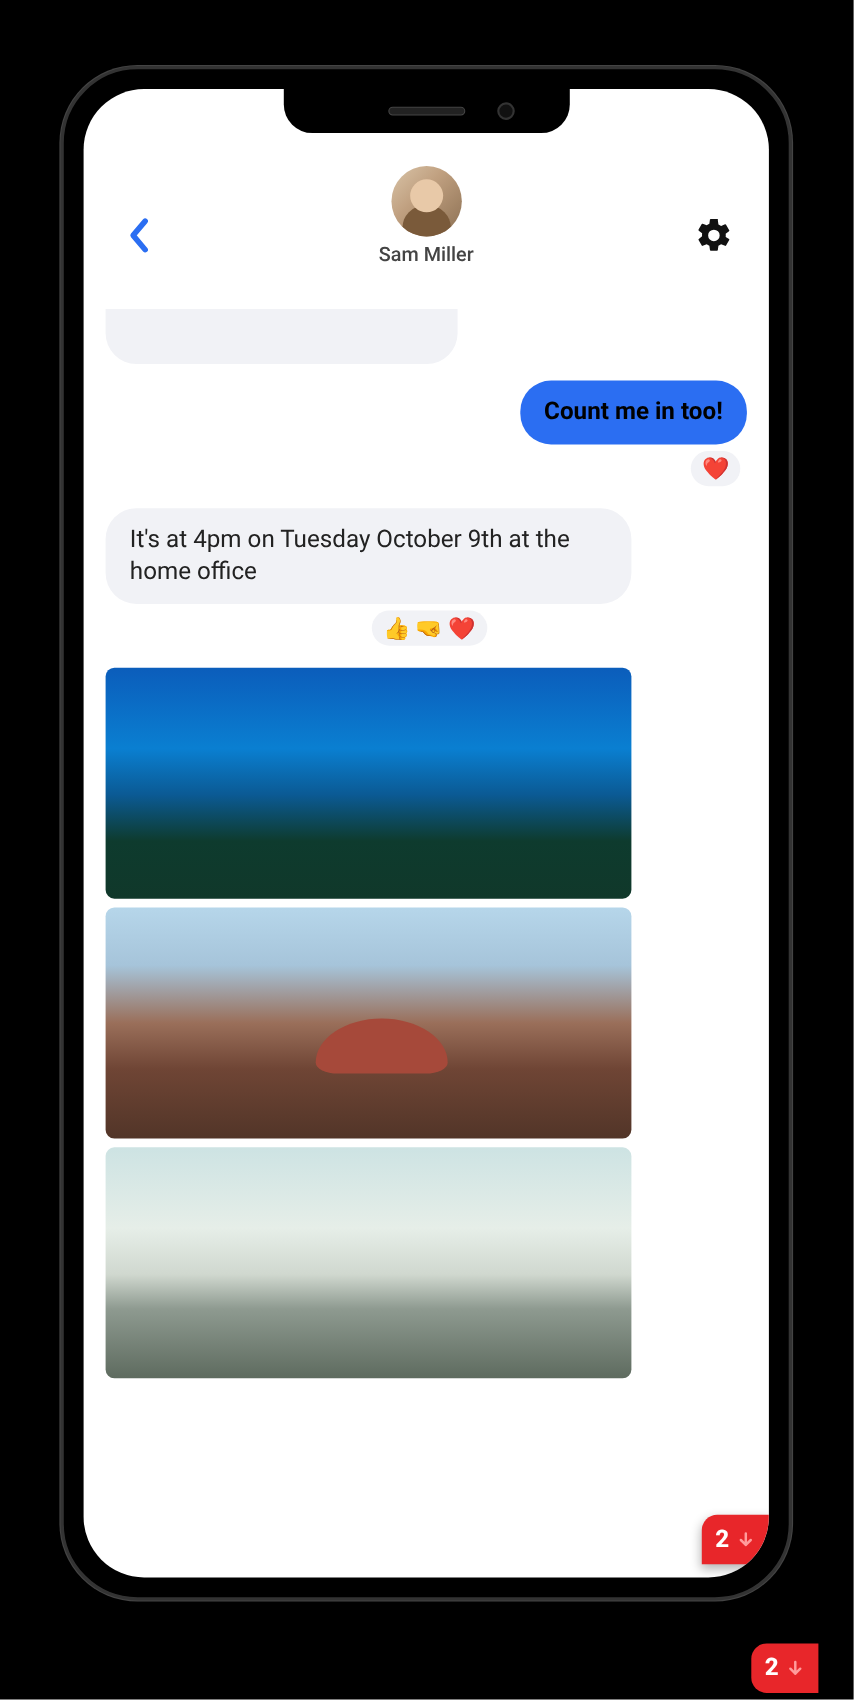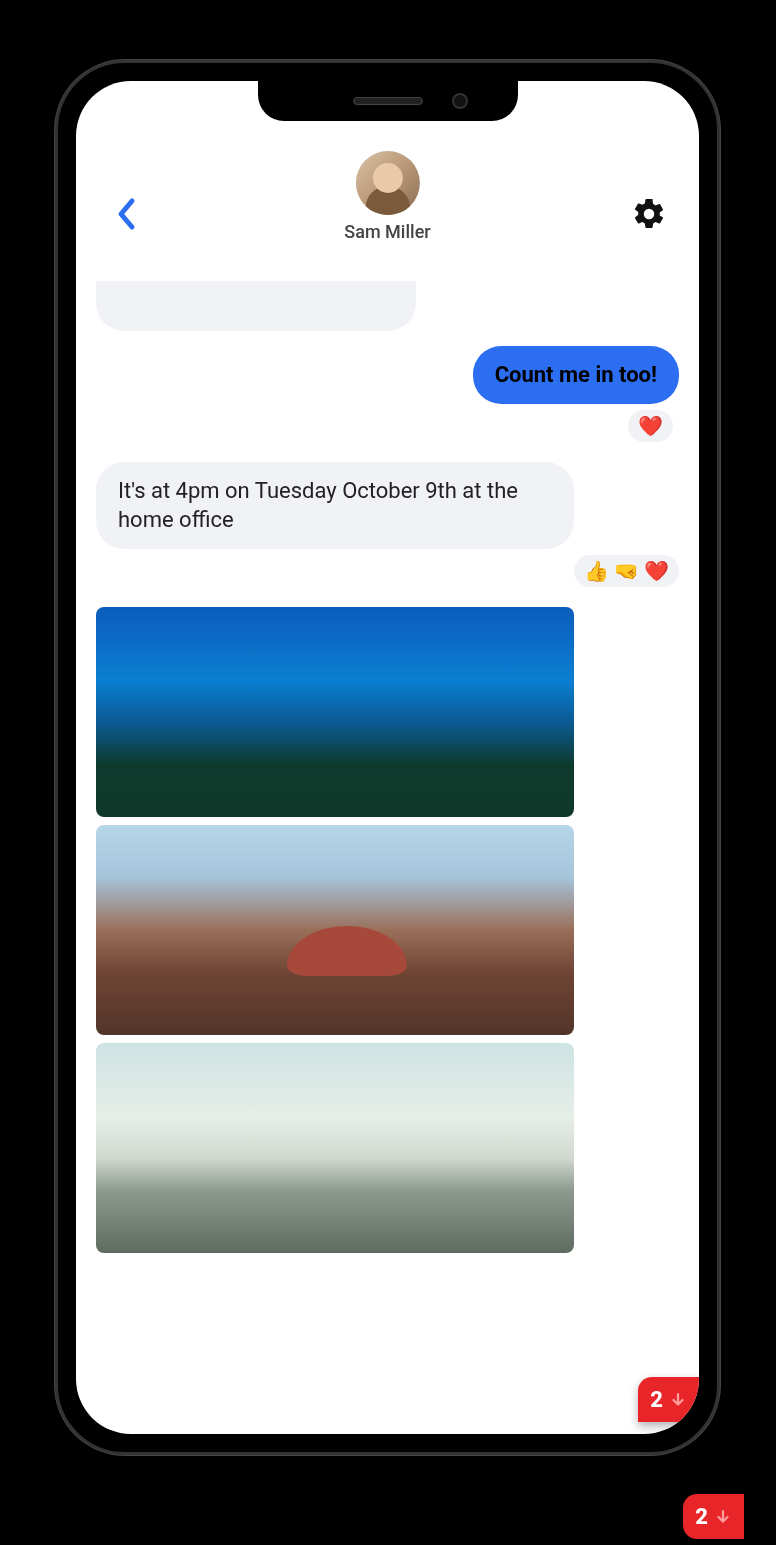--- a/index.html
+++ b/index.html
@@ -128,21 +128,21 @@
     font-size:22px;
     line-height:1.35;
     max-width:82%;
     position:relative;
     margin-bottom:8px;
   }
   .msg-row{display:flex;flex-direction:column;margin-bottom:20px;}
   .incoming{background:#f1f2f6;color:#222;align-self:flex-start;}
   .outgoing{background:#2b6ef2;color:#000000;font-weight:700;align-self:flex-end;margin-left:auto;}
   .row-right{align-items:flex-end;}
-  .row-left{align-items:flex-end;}
+  .row-left{align-items:center;}
 
   .tail-gray{
     height:50px;width:320px;background:#f1f2f6;
     border-radius:0 0 28px 28px;margin-top:-10px;margin-bottom:15px;
   }
 
   .reaction{
     background:#f1f2f6;border-radius:18px;
     padding:4px 10px;font-size:20px;display:inline-flex;align-items:center;gap:4px;
     margin-top:-2px;

